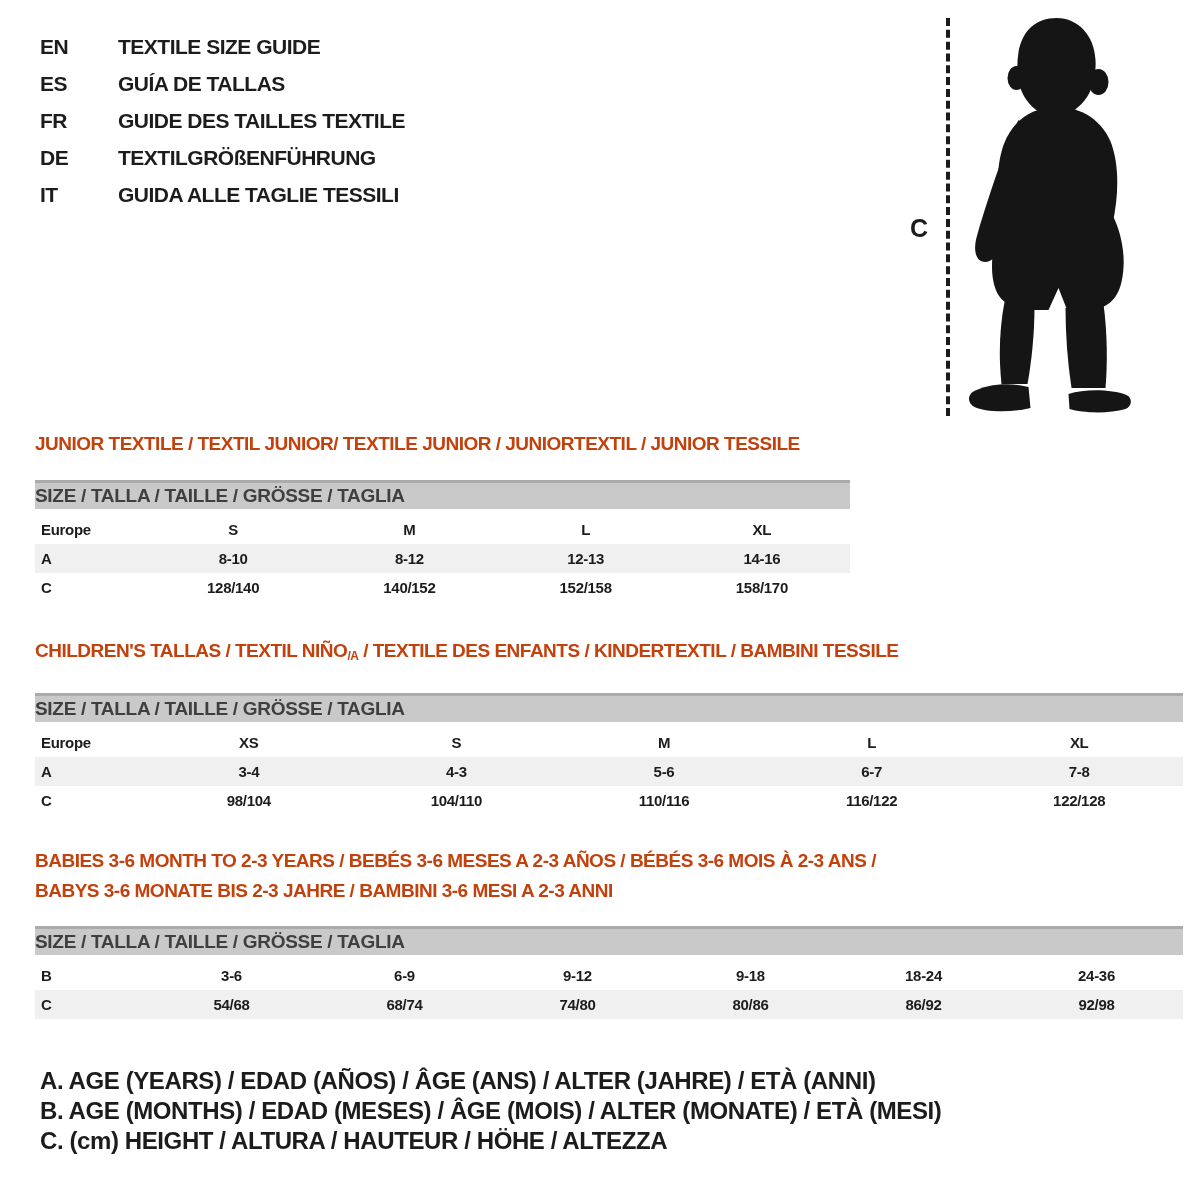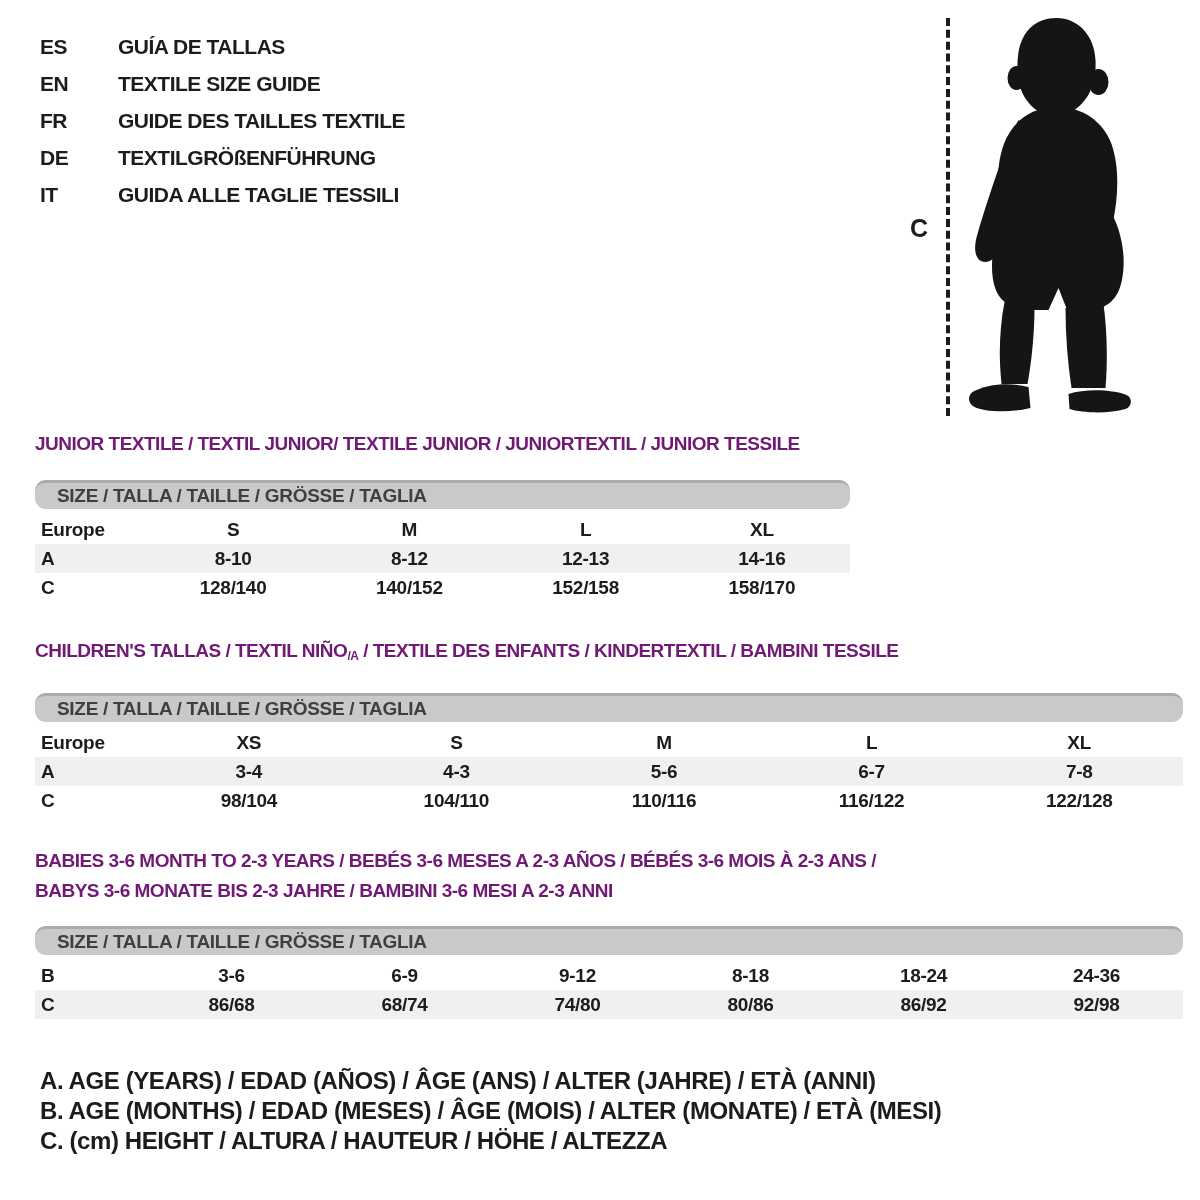--- a/index.html
+++ b/index.html
@@ -27,62 +27,62 @@
   
   .figure-block{position:absolute;left:898px;top:10px;width:255px;height:414px;}
   .figure-c-label{position:absolute;left:12px;top:204px;font-size:25px;font-weight:700;}
   .dashed-line{position:absolute;left:48px;top:8px;height:398px;width:0;border-left:4px dashed #1b1b1b;}
   .silhouette{position:absolute;left:64px;top:2px;}
 
   
   .section{position:absolute;left:35px;}
   .section-heading{
     font-size:19px;font-weight:700;letter-spacing:-0.5px;white-space:nowrap;
-    line-height:24px;color:#701a75;
+    line-height:24px;color:#c2410c;
   }
   .heading-sub{font-size:12px;vertical-align:-3px;font-weight:700;}
   .section-junior{top:432px;}
   .section-children{top:639px;}
   .section-babies{top:846px;}
   .section-babies .section-heading{line-height:30px;}
 
   .size-table{width:1148px;margin-top:24px;}
   .size-table.narrow{width:815px;}
   .section-children .size-table{margin-top:25px;}
   .section-babies .size-table{margin-top:20px;}
 
   .table-bar{
     height:29px;background:var(--header-bar);
     border-top:3px solid var(--header-bar-edge);
     color:var(--bar-text);font-weight:700;font-size:19px;letter-spacing:-0.3px;
-    line-height:25px;padding-left:22px;border-radius:11px;
-  }
-  .t-row{display:flex;height:29px;align-items:center;font-weight:700;font-size:19px;letter-spacing:-0.3px;}
+    line-height:25px;padding-left:0;
+  }
+  .t-row{display:flex;height:29px;align-items:center;font-weight:700;font-size:15px;letter-spacing:-0.3px;}
   .t-row.first{margin-top:6px;}
   .t-row.shaded{background:var(--row-shaded);}
   .t-label{width:110px;padding-left:6px;}
   .t-cell{flex:1;text-align:center;}
 
   
   .legend{position:absolute;left:40px;top:1066px;}
   .legend-line{font-size:24px;font-weight:700;letter-spacing:-0.4px;line-height:30px;white-space:nowrap;}
 </style>
 </head>
 <body>
 
 <div class="page">
 
   <header class="lang-block">
     <div class="lang-row">
+      <span class="lang-code">EN</span>
+      <span class="lang-title">TEXTILE SIZE GUIDE</span>
+    </div>
+    <div class="lang-row">
       <span class="lang-code">ES</span>
       <span class="lang-title">GUÍA DE TALLAS</span>
-    </div>
-    <div class="lang-row">
-      <span class="lang-code">EN</span>
-      <span class="lang-title">TEXTILE SIZE GUIDE</span>
     </div>
     <div class="lang-row">
       <span class="lang-code">FR</span>
       <span class="lang-title">GUIDE DES TAILLES TEXTILE</span>
     </div>
     <div class="lang-row">
       <span class="lang-code">DE</span>
       <span class="lang-title">TEXTILGRÖßENFÜHRUNG</span>
     </div>
     <div class="lang-row">
@@ -173,27 +173,27 @@
   <section class="section section-babies">
     <h2 class="section-heading">BABIES 3-6 MONTH TO 2-3 YEARS / BEBÉS 3-6 MESES A 2-3 AÑOS / BÉBÉS 3-6 MOIS À 2-3 ANS /</h2>
     <h2 class="section-heading">BABYS 3-6 MONATE BIS 2-3 JAHRE / BAMBINI 3-6 MESI A 2-3 ANNI</h2>
     <div class="size-table">
       <div class="table-bar">SIZE / TALLA / TAILLE / GRÖSSE / TAGLIA</div>
       <div class="t-row first">
         <span class="t-label">B</span>
         <span class="t-cell">3-6</span>
         <span class="t-cell">6-9</span>
         <span class="t-cell">9-12</span>
-        <span class="t-cell">8-18</span>
+        <span class="t-cell">9-18</span>
         <span class="t-cell">18-24</span>
         <span class="t-cell">24-36</span>
       </div>
       <div class="t-row shaded">
         <span class="t-label">C</span>
-        <span class="t-cell">86/68</span>
+        <span class="t-cell">54/68</span>
         <span class="t-cell">68/74</span>
         <span class="t-cell">74/80</span>
         <span class="t-cell">80/86</span>
         <span class="t-cell">86/92</span>
         <span class="t-cell">92/98</span>
       </div>
     </div>
   </section>
 
   <footer class="legend">

